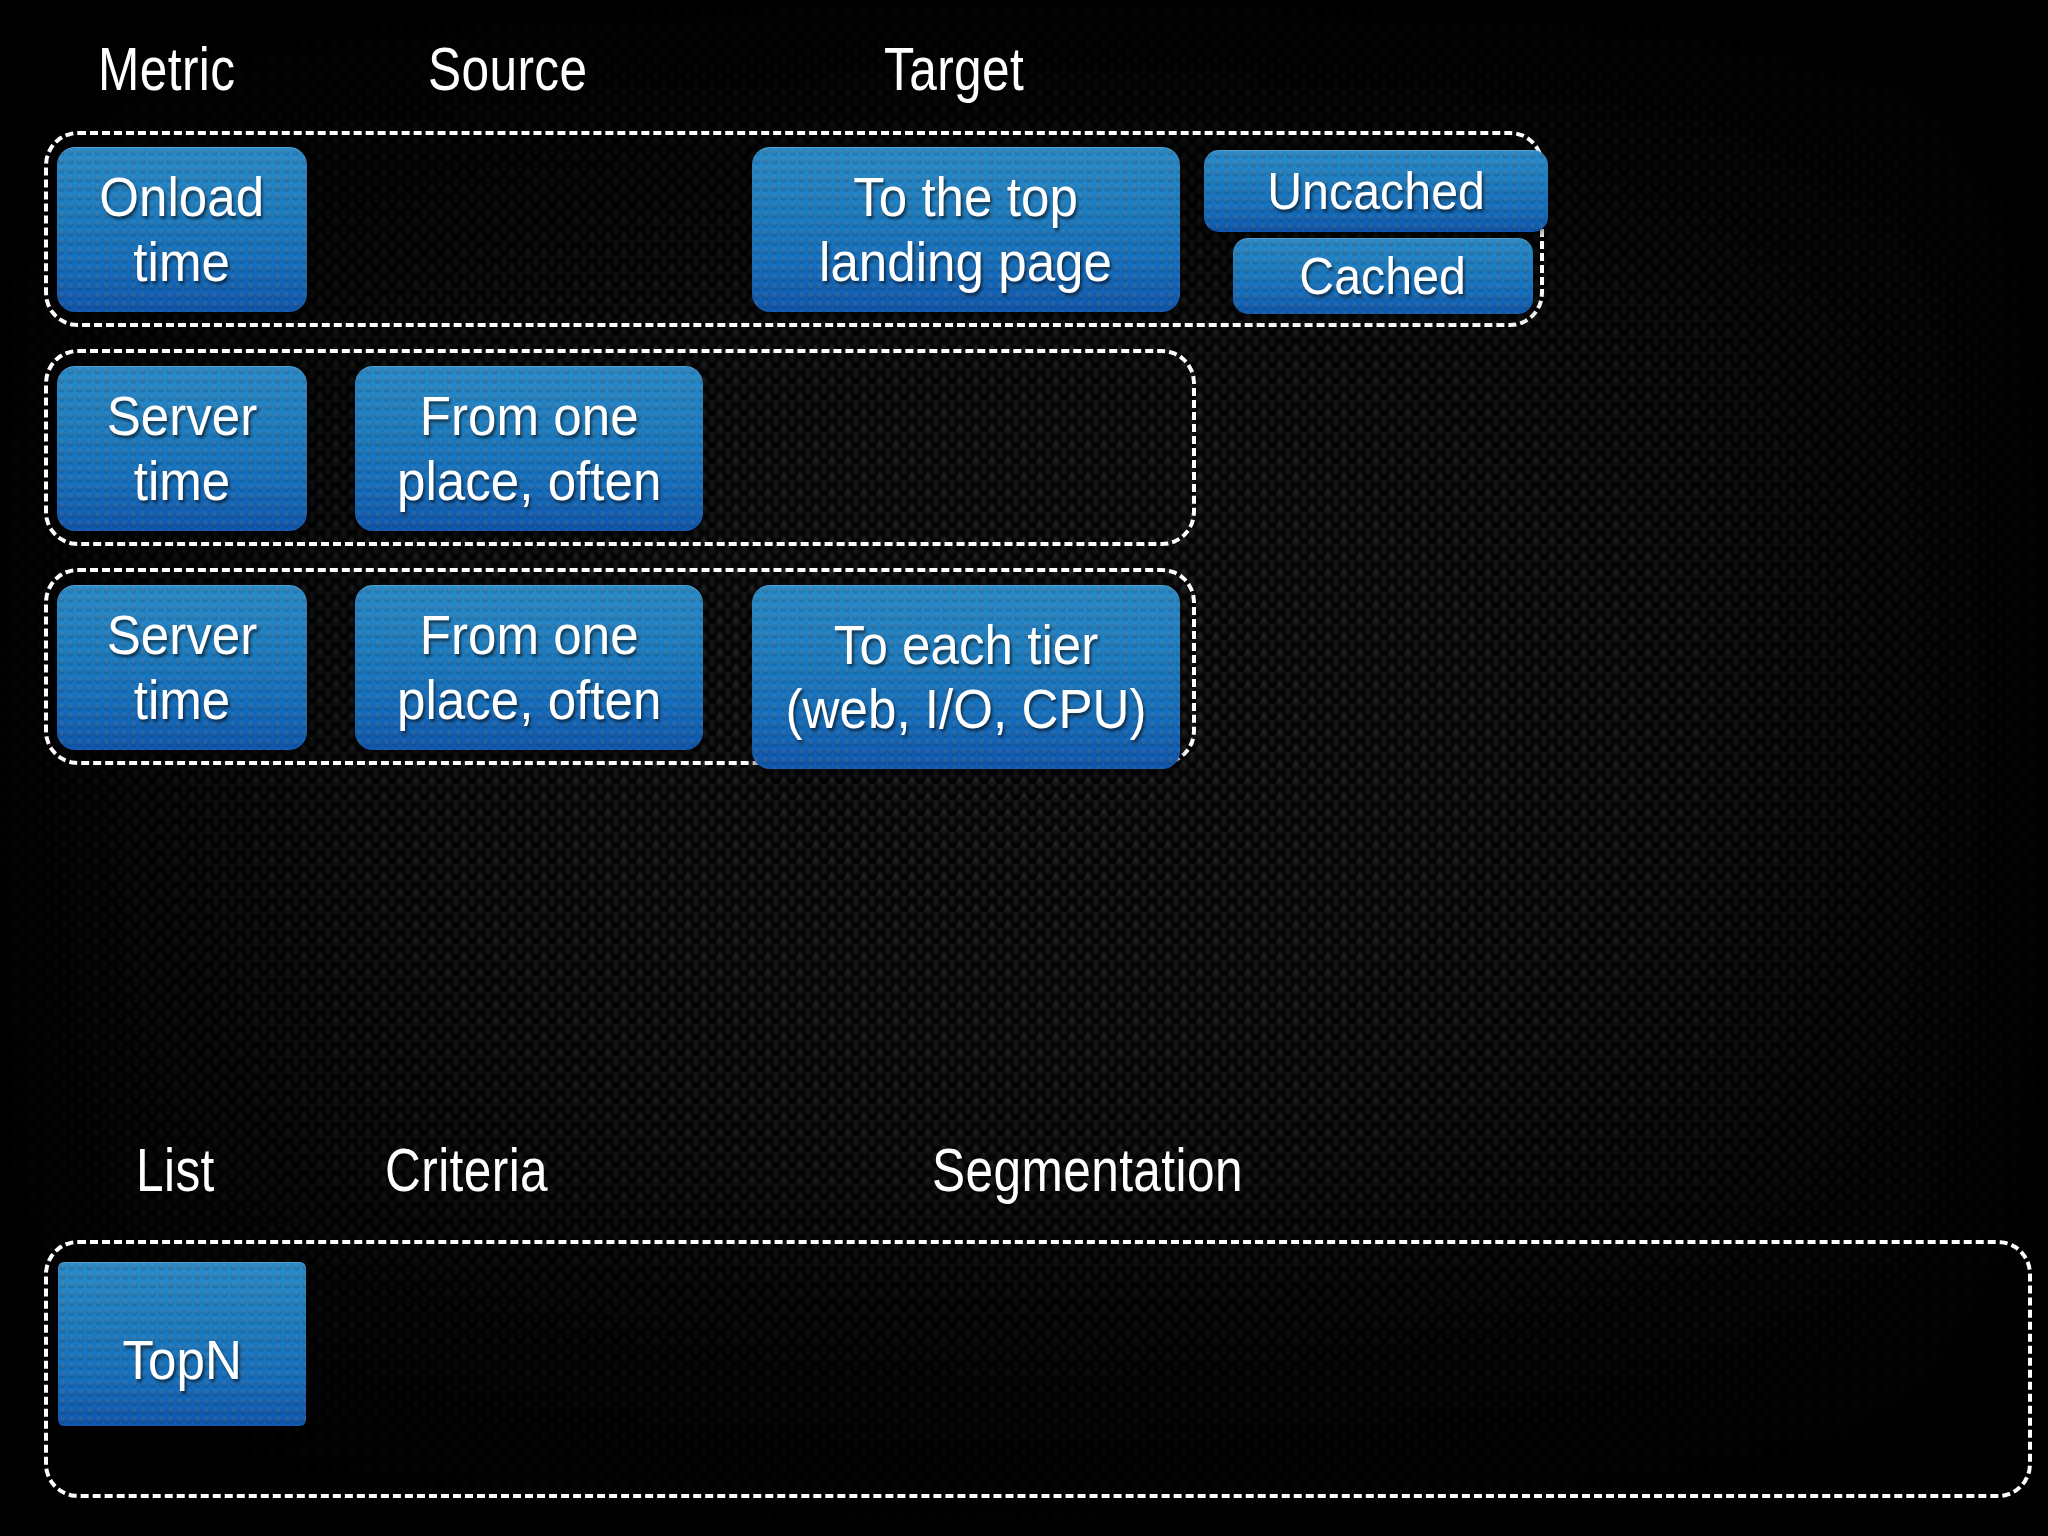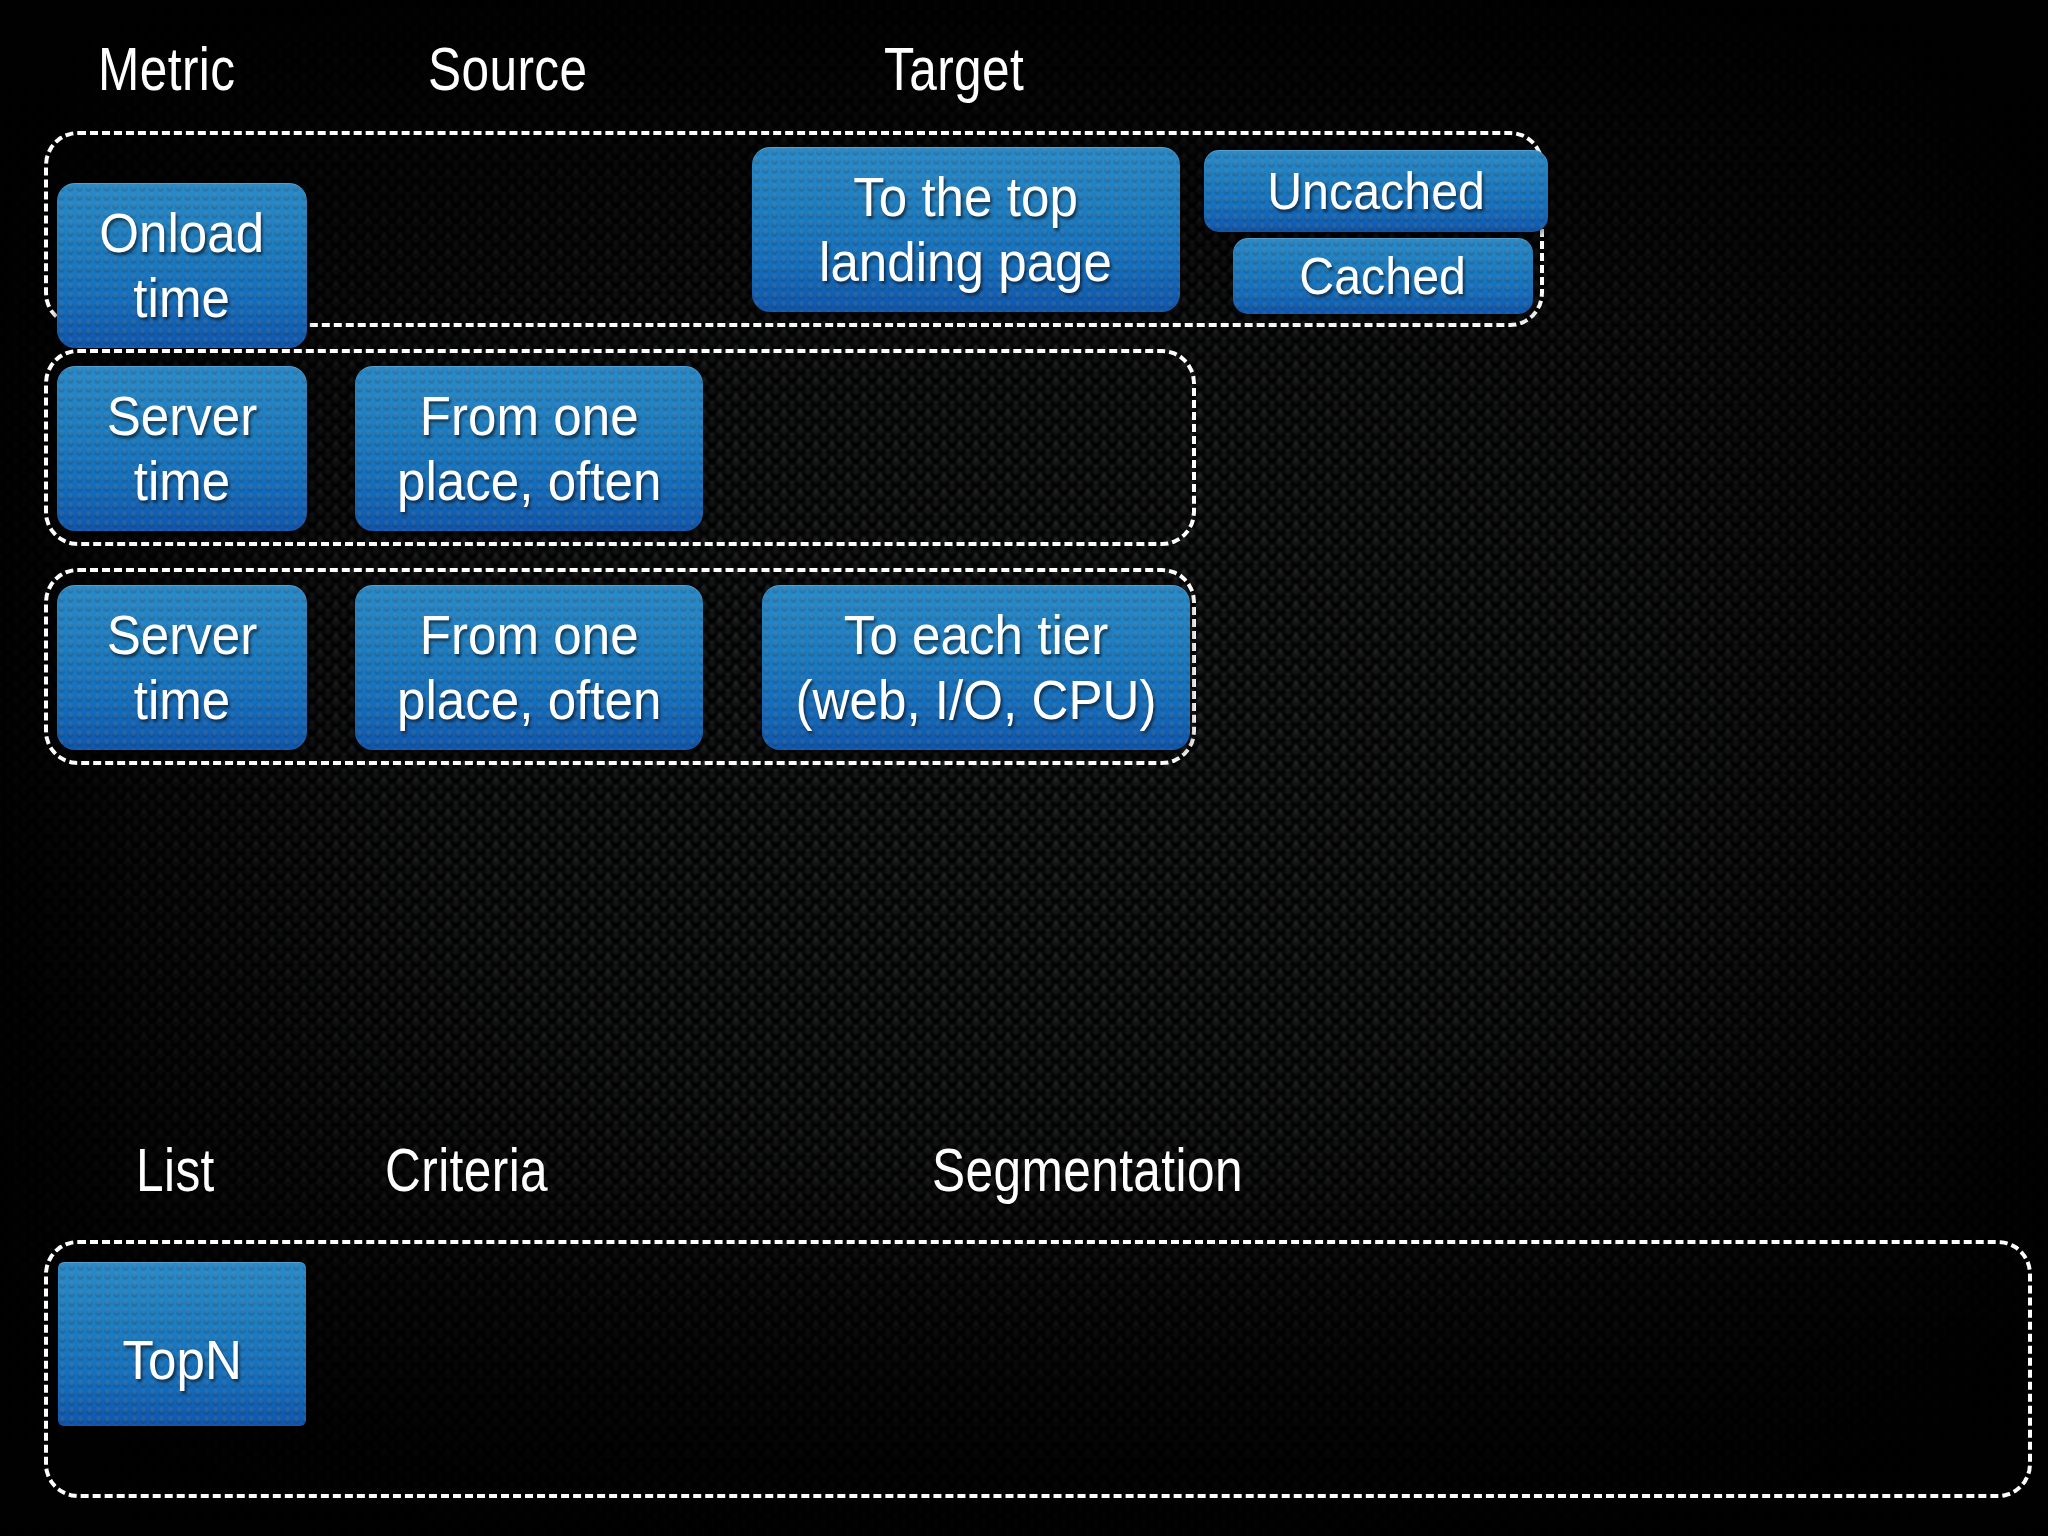--- a/index.html
+++ b/index.html
@@ -140,21 +140,21 @@
   <div id="content">
 
     <div class="col-header" style="left:98px;  top:38px;">Metric</div>
 
     <div class="col-header" style="left:428px; top:38px;">Source</div>
 
     <div class="col-header" style="left:884px; top:38px;">Target</div>
 
     <div class="group-frame" style="left:44px; top:131px; width:1500px; height:196px;"></div>
 
-    <div class="chip" style="left:57px;  top:147px; width:250px; height:165px;margin-top:36px;">
+    <div class="chip" style="left:57px;  top:147px; width:250px; height:165px;">
       <span class="chip-label">Onload
 time</span>
     </div>
 
 
     <div class="chip" style="left:752px; top:147px; width:428px; height:165px;">
       <span class="chip-label">To the top
 landing page</span>
     </div>
 
@@ -184,21 +184,21 @@
     <div class="chip" style="left:57px;  top:585px; width:250px; height:165px;">
       <span class="chip-label">Server
 time</span>
     </div>
 
     <div class="chip" style="left:355px; top:585px; width:348px; height:165px;">
       <span class="chip-label">From one
 place, often</span>
     </div>
 
-    <div class="chip" style="left:752px; top:585px; width:428px; height:165px;margin-left:10px;">
+    <div class="chip" style="left:752px; top:585px; width:428px; height:184px;">
       <span class="chip-label">To each tier
 (web, I/O, CPU)</span>
     </div>
 
     <div class="col-header" style="left:136px; top:1139px;">List</div>
 
     <div class="col-header" style="left:385px; top:1139px;">Criteria</div>
 
     <div class="col-header" style="left:932px; top:1139px;">Segmentation</div>
 

